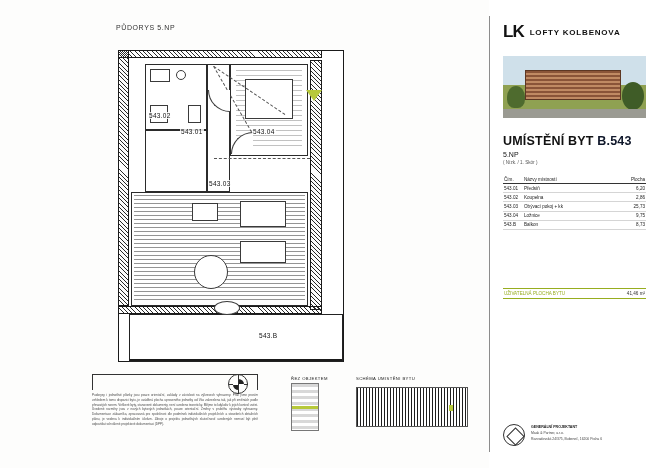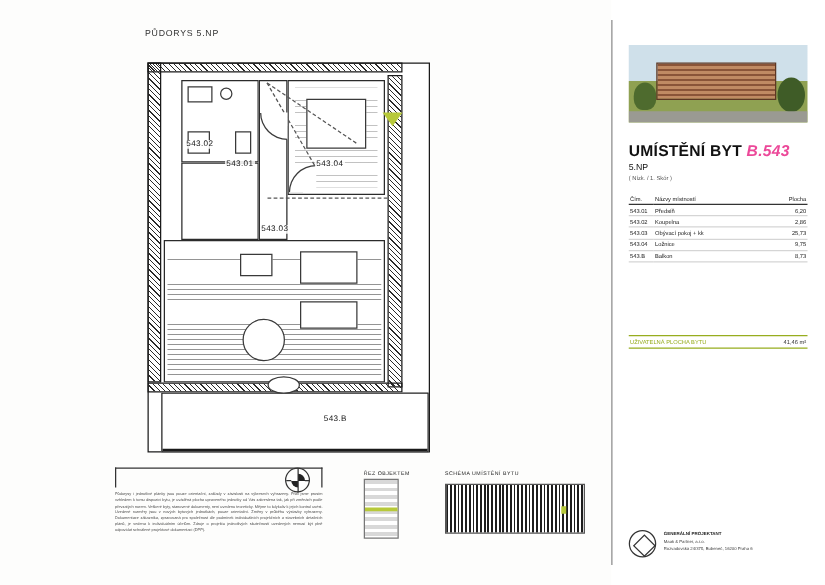--- a/index.html
+++ b/index.html
@@ -172,21 +172,21 @@
     border: 0.6px solid #5d3723;
   }
   .photo .tree1 { position:absolute; left:4px; top:30px; width:18px;height:22px;background:#4e6b2e;border-radius:50% 50% 40% 40%;}
   .photo .tree2 { position:absolute; right:2px; top:26px; width:22px;height:28px;background:#3f5c27;border-radius:50%;}
   .photo .road { position:absolute; left:0; right:0; bottom:0; height:9px; background:#9a9a92;}
 
   .unit-title {
     margin-top: 16px;
     font-size: 12.5px; font-weight: bold; letter-spacing: .2px; color: #111;
   }
-  .unit-title .code { color: #ec4899; font-style: italic; }
+  .unit-title .code { color: #0f172a; }
   .unit-sub { font-size: 7px; color: #111; margin-top: 3px; }
   .unit-sub2 { font-size: 4.6px; color: #555; margin-top: 2px; }
 
   table.rooms {
     margin-top: 10px; width: 143px; border-collapse: collapse;
     font-size: 4.6px; color: #1b1b1b;
   }
   table.rooms th {
     text-align: left; font-weight: normal; font-size: 4.6px;
     border-bottom: 0.7px solid #333; padding: 1.5px 1px;
@@ -295,20 +295,24 @@
     <div class="mini-title" style="left:356px;top:376px;">SCHÉMA UMÍSTĚNÍ BYTU</div>
     <div class="situation">
       <div class="marker"></div>
     </div>
   </div>
 
   <div class="divider-v"></div>
 
   <div class="right">
 
+    <div class="brand">
+      <span class="brand-mark">LK</span>
+      <span class="brand-text">LOFTY KOLBENOVA</span>
+    </div>
 
     <div class="photo">
       <div class="tree1"></div>
       <div class="bldg"></div>
       <div class="tree2"></div>
       <div class="road"></div>
     </div>
 
     <div class="unit-title">
       <span>UMÍSTĚNÍ BYT</span>

